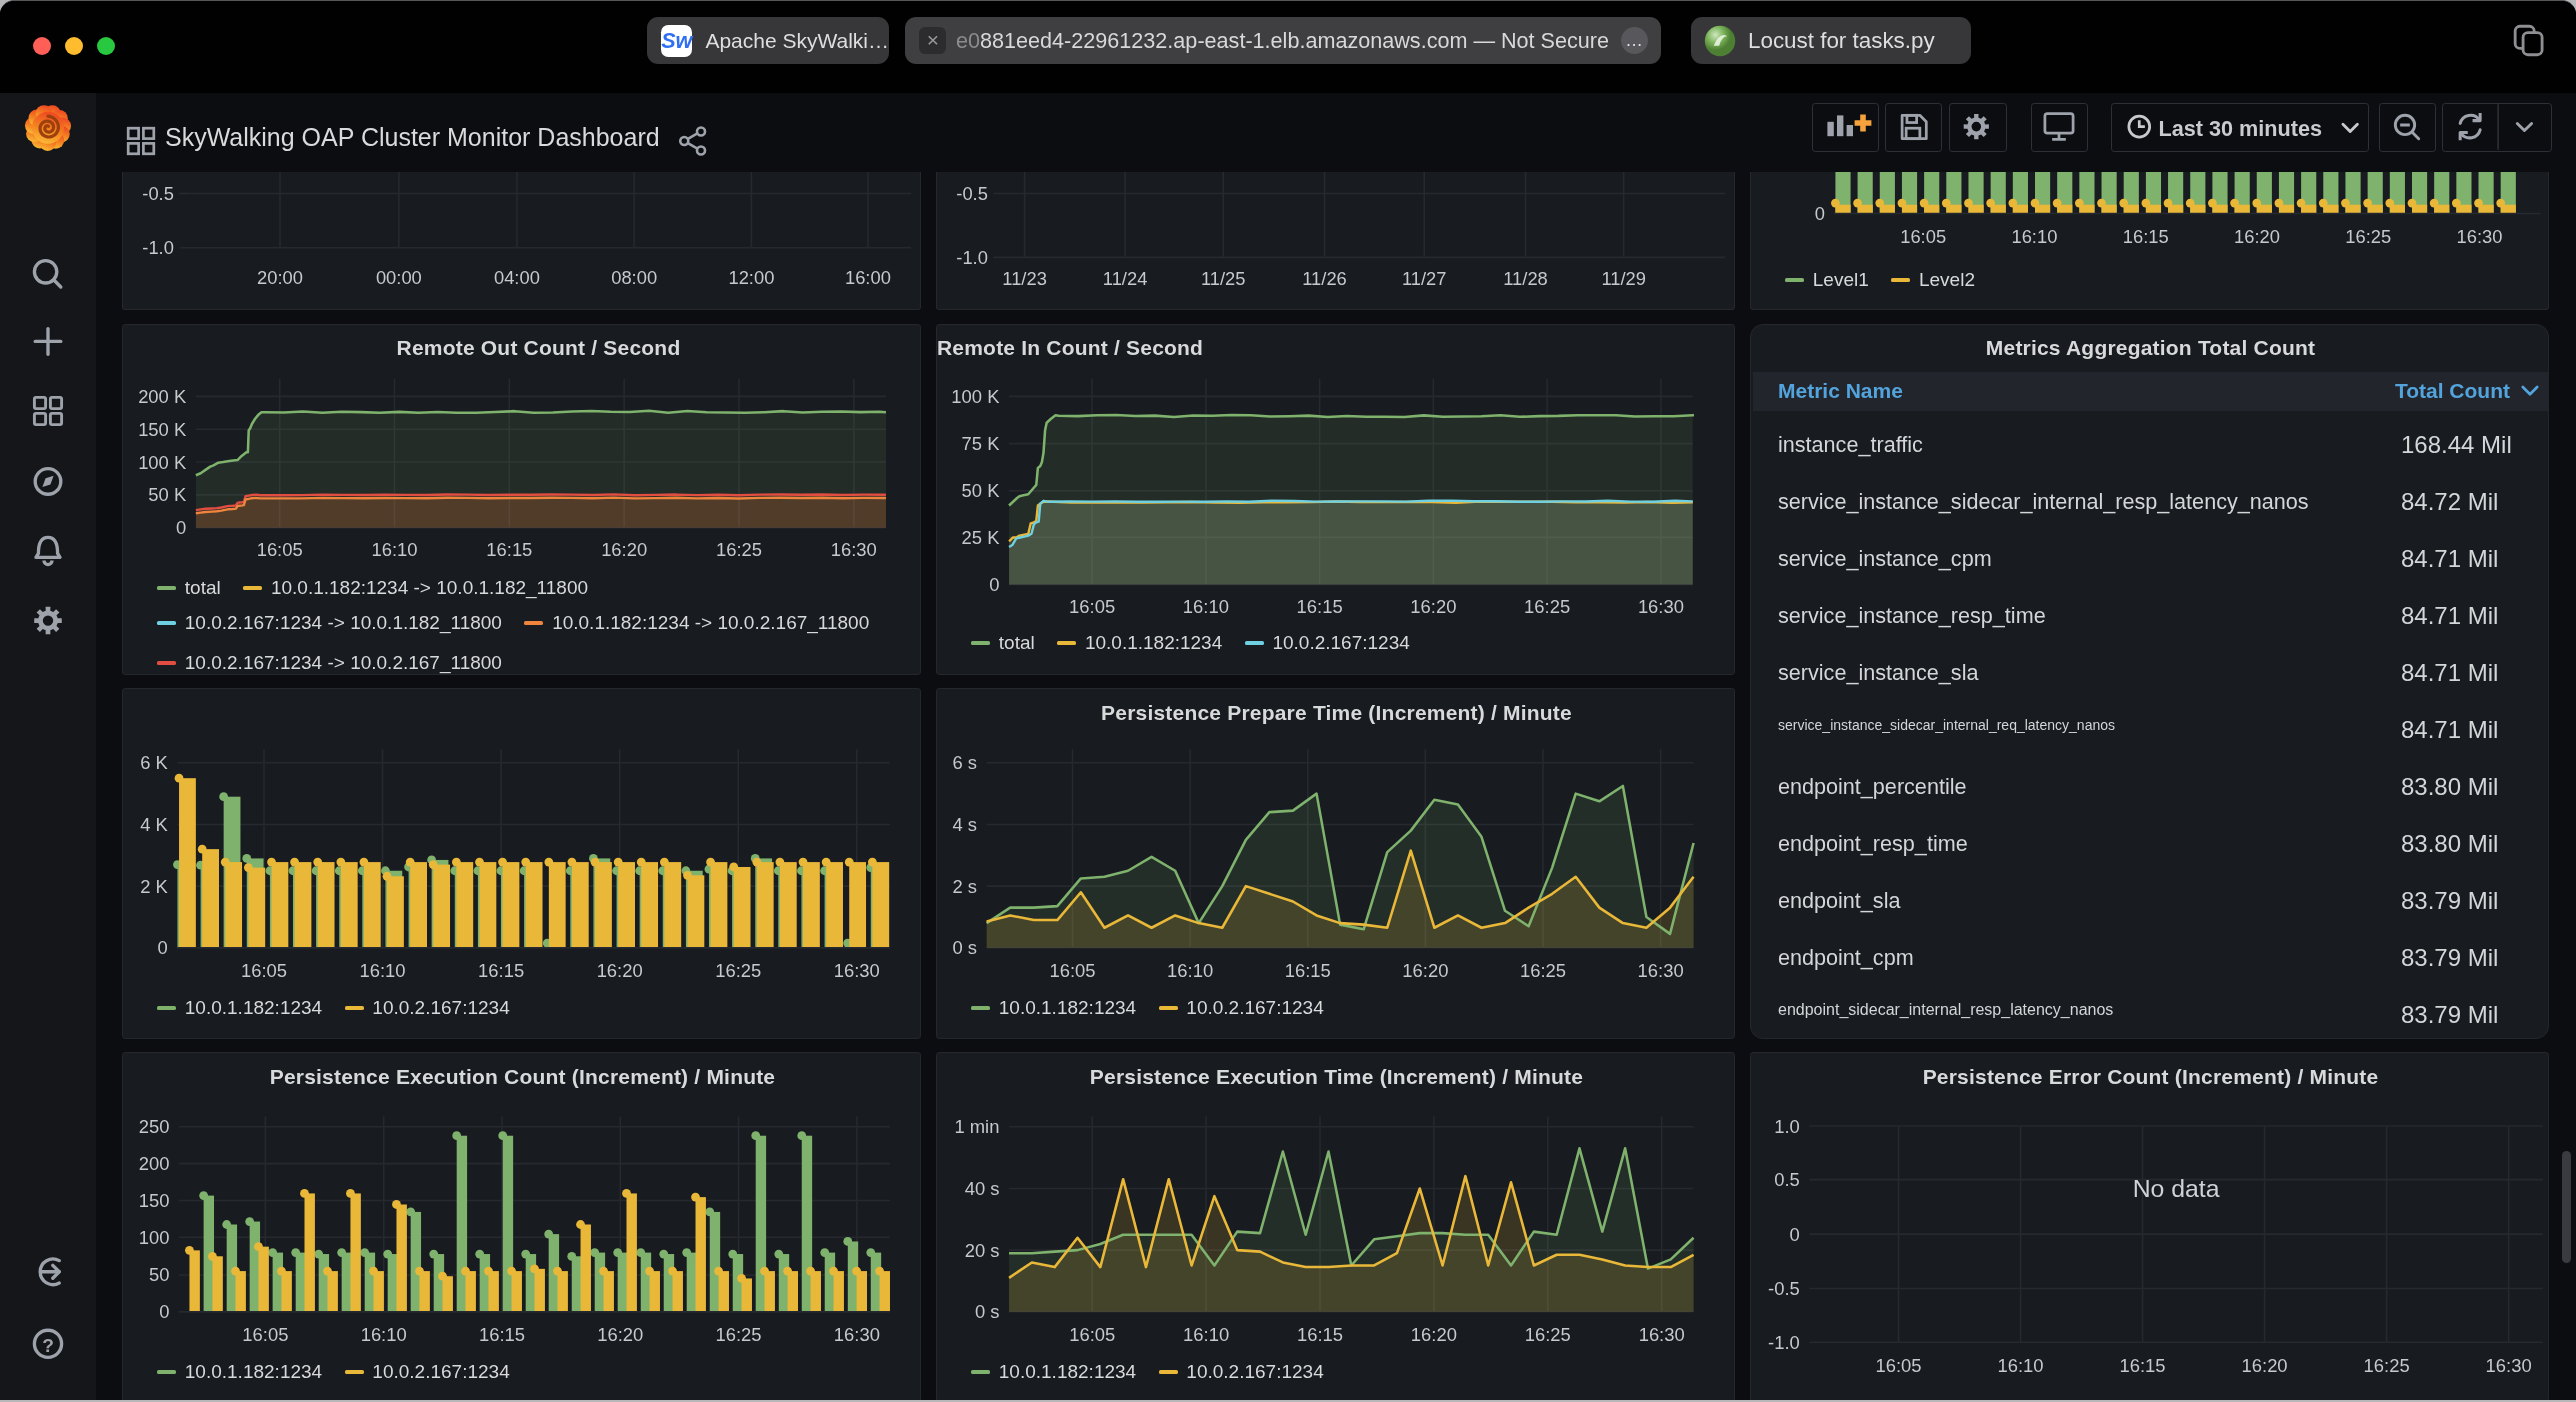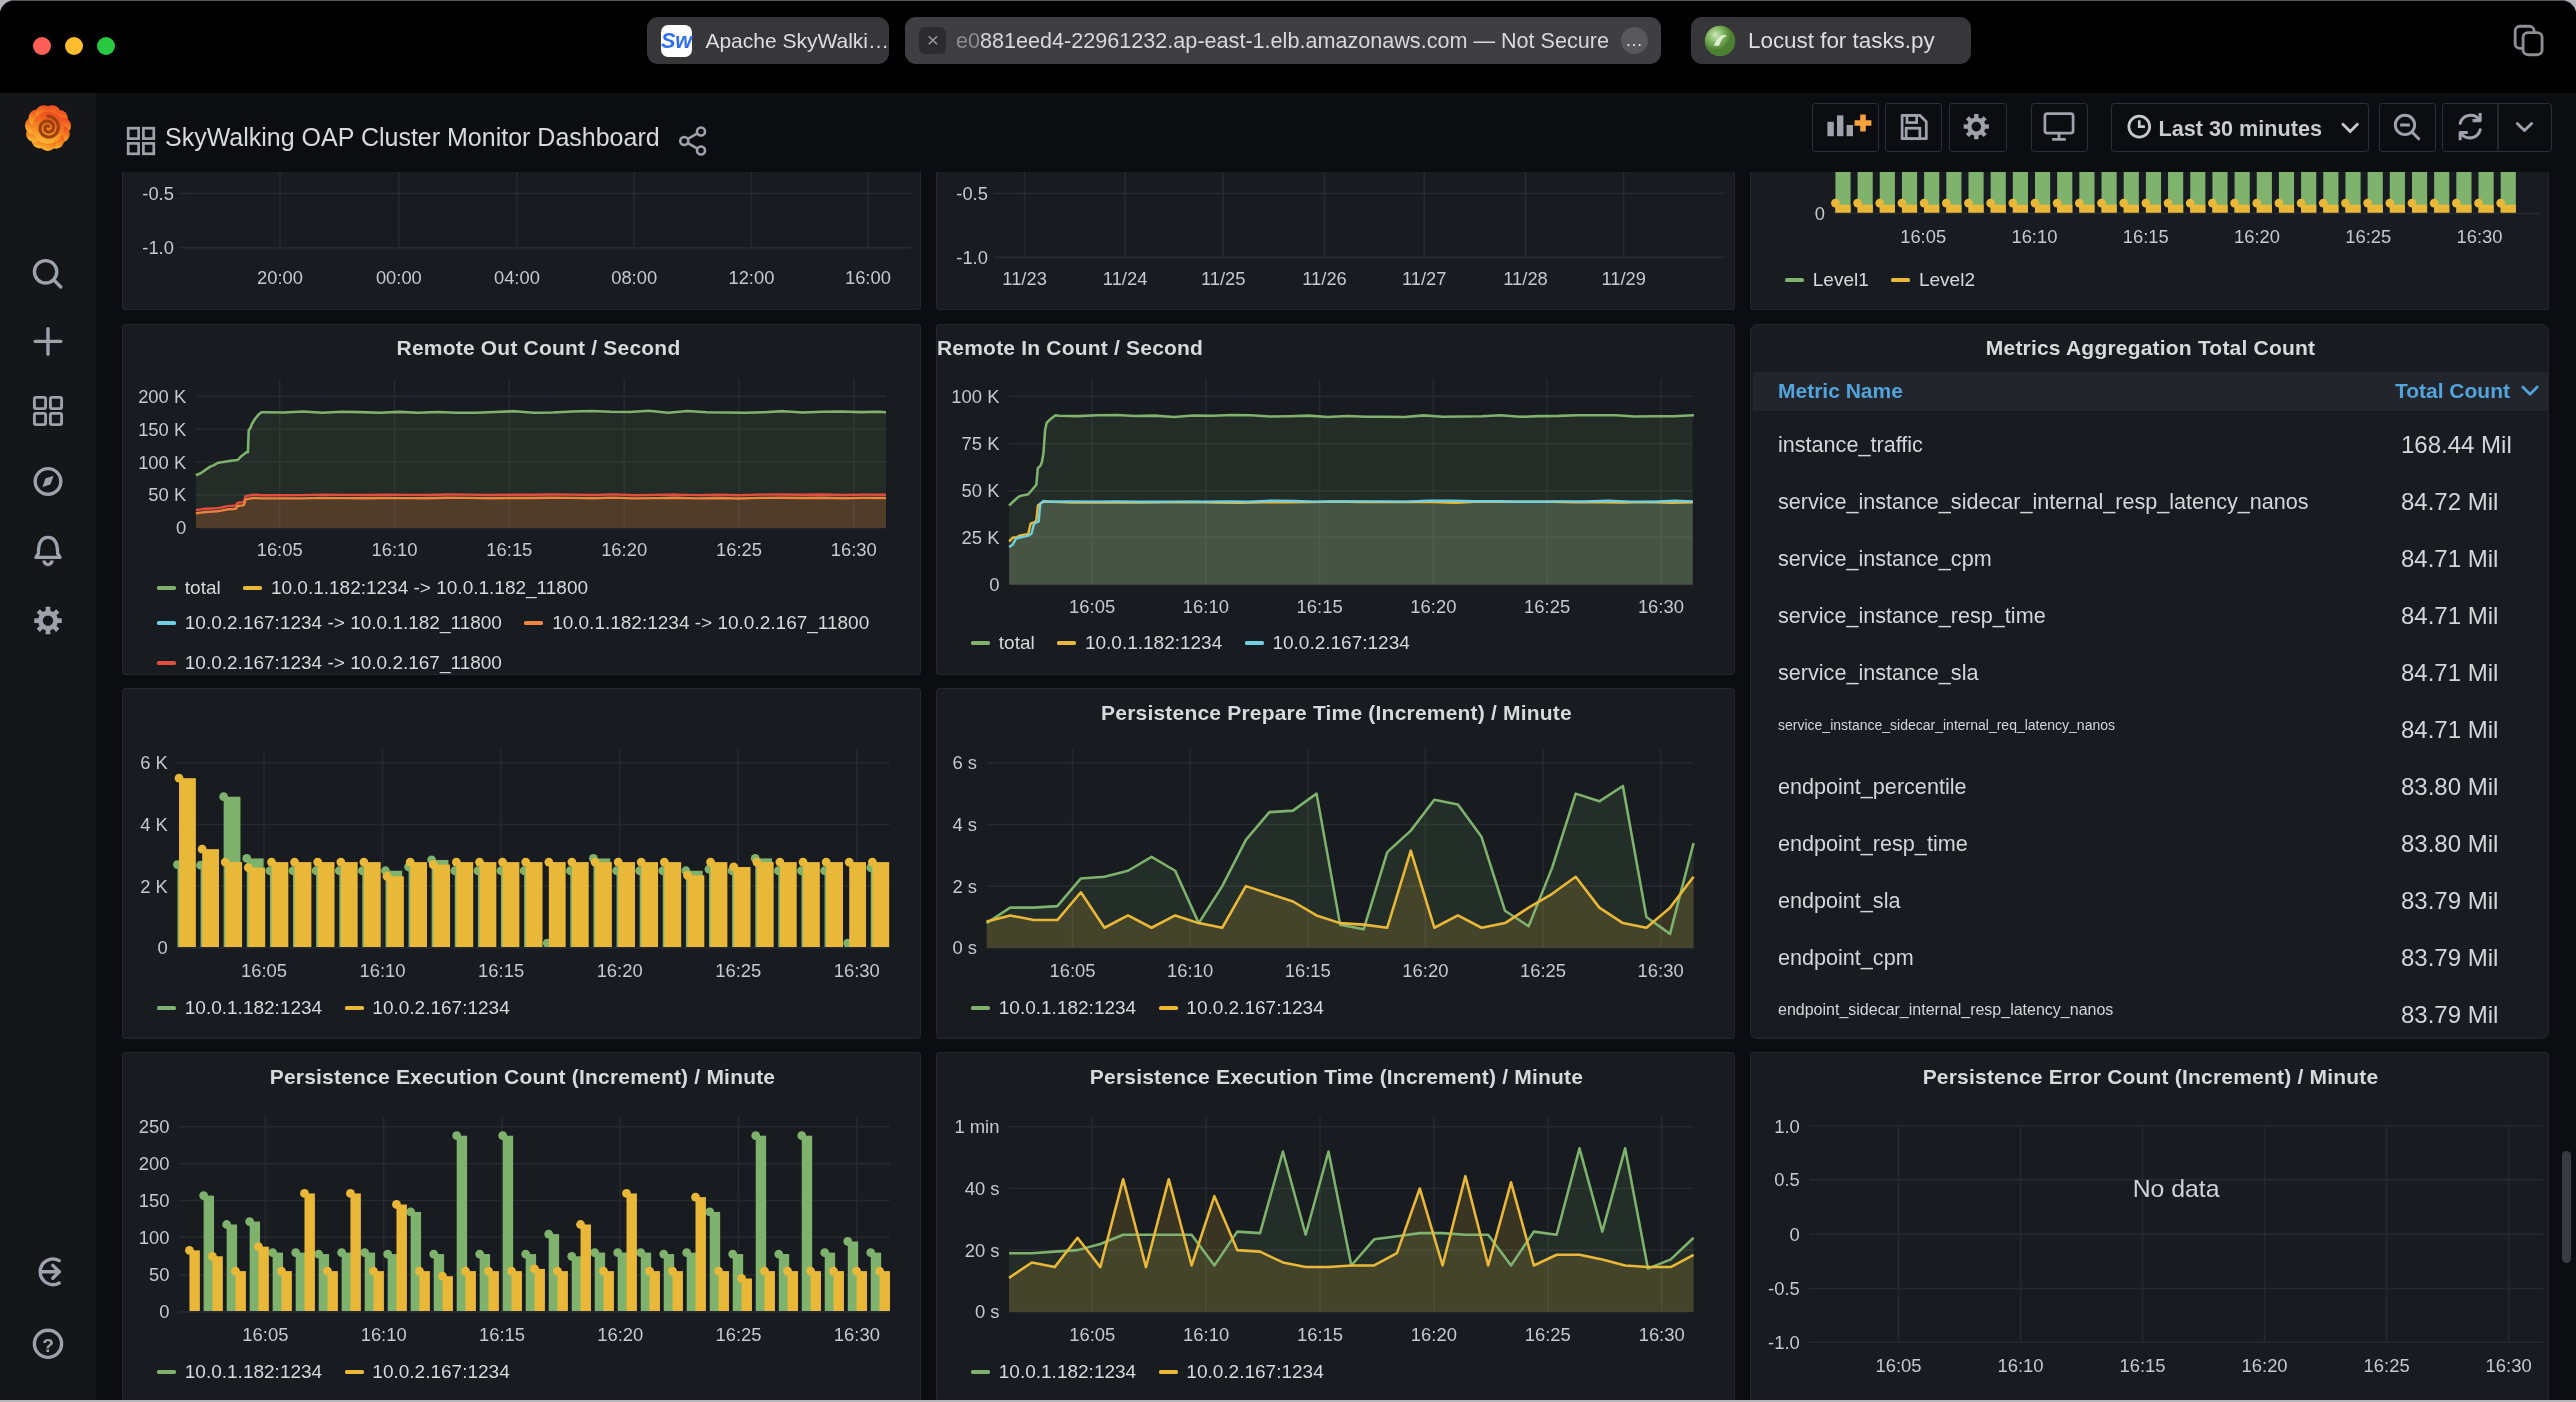--- a/index.html
+++ b/index.html
@@ -16,21 +16,21 @@
 .tbtn{position:absolute;top:102px;height:49px;border:1.6px solid #2d3037;border-radius:3.2px;}
 svg text{font-family:"Liberation Sans",sans-serif}
 </style></head><body>
 
 <div id="win">
 <div id="chrome">
       <div class="tl" style="left:33px;background:#ff5f57"></div>
       <div class="tl" style="left:65px;background:#febc2e"></div>
       <div class="tl" style="left:97px;background:#28c840"></div>
       <div class="tab" style="left:647px;width:242px;padding-left:13.6px">
-        <span style="display:inline-block;width:32px;height:32px;border-radius:7.2px;background:#fff;color:#2f6ff2;font-weight:700;font-size:21.6px;text-align:center;line-height:32px;margin-right:13px;font-style:italic">Sw</span>
+        <span style="display:inline-block;width:32px;height:32px;border-radius:7.2px;background:#fff;color:#2f6ff2;font-weight:700;font-size:21.6px;text-align:right;line-height:32px;margin-right:13px;font-style:italic">Sw</span>
         <span style="font-size:21px">Apache SkyWalki…</span>
       </div>
       <div class="tab" style="left:905px;width:756px;background:#3f3f42">
         <span style="position:absolute;left:14.4px;top:10.4px;width:27px;height:27px;border-radius:6.4px;background:#2c2c2e;color:#9a9a9e;font-size:21px;text-align:center;line-height:26.4px">×</span>
         <span style="position:absolute;left:51px;top:0;line-height:47px;font-size:21.6px;color:#d8d8da"><span style="opacity:.5">e0</span>881eed4-22961232.ap-east-1.elb.amazonaws.com — Not Secure</span>
         <span style="position:absolute;right:13px;top:10.4px;width:27px;height:27px;border-radius:50%;background:#58585c;color:#e3e3e5;font-size:17.6px;letter-spacing:0.8px;text-align:center;line-height:26px">…</span>
       </div>
       <div class="tab" style="left:1691px;width:280px;padding-left:13px"><svg width="32" height="32" style="margin-right:12px" viewBox="0 0 40 40">
           <defs>
             <radialGradient id="loc" cx="35%" cy="30%">
@@ -369,21 +369,21 @@
         <text x="762.1164725457571" y="352" text-anchor="middle" dominant-baseline="central" font-size="23" fill="#c7c9cc">16:25</text>
         <text x="904.2129783693844" y="352" text-anchor="middle" dominant-baseline="central" font-size="23" fill="#c7c9cc">16:30</text>
       </svg>
       <div style="position:absolute;left:0;top:11.2px;width:799px;font-size:21px;font-weight:700;color:#d8d9da;letter-spacing:0.2px">Remote In Count / Second</div>
       <div class="lg" style="left:34px;top:306px">
         <span class="li"><span class="ld" style="background:#7EB26D"></span>total</span>
         <span class="li"><span class="ld" style="background:#EAB839"></span>10.0.1.182:1234</span>
         <span class="li"><span class="ld" style="background:#6ED0E0"></span>10.0.2.167:1234</span>
       </div>
     </div>
-    <div class="panel" style="left:1750px;top:323px;width:799px;height:715px;border-radius:7px;">
+    <div class="panel" style="left:1750px;top:323px;width:799px;height:715px;border-radius:13px;">
       <div style="position:absolute;left:0;top:11.2px;width:799px;text-align:center;font-size:21px;font-weight:700;color:#d8d9da;letter-spacing:0.2px">Metrics Aggregation Total Count</div>
       <div style="position:absolute;left:1.6px;top:47px;width:796px;height:39px;background:#22252b;"></div>
       <div style="position:absolute;left:27px;top:54px;font-size:21px;font-weight:700;color:#53a4dd">Metric Name</div>
       <div style="position:absolute;right:38px;top:54px;font-size:21px;font-weight:700;color:#53a4dd">Total Count</div>
       <svg width="24" height="16" viewBox="0 0 30 20" style="position:absolute;right:6.4px;top:58px">
         <path d="M6 5 l9 9 l9 -9" fill="none" stroke="#53a4dd" stroke-width="3.4" stroke-linecap="round" stroke-linejoin="round"></path>
       </svg>
       <div style="position:absolute;left:27px;top:107px;font-size:21.6px;color:#d4d6d8">instance_traffic</div>
       <div style="position:absolute;left:650px;top:106px;font-size:24px;color:#d4d6d8">168.44 Mil</div>
       <div style="position:absolute;left:27px;top:164px;font-size:21.6px;color:#d4d6d8">service_instance_sidecar_internal_resp_latency_nanos</div>

